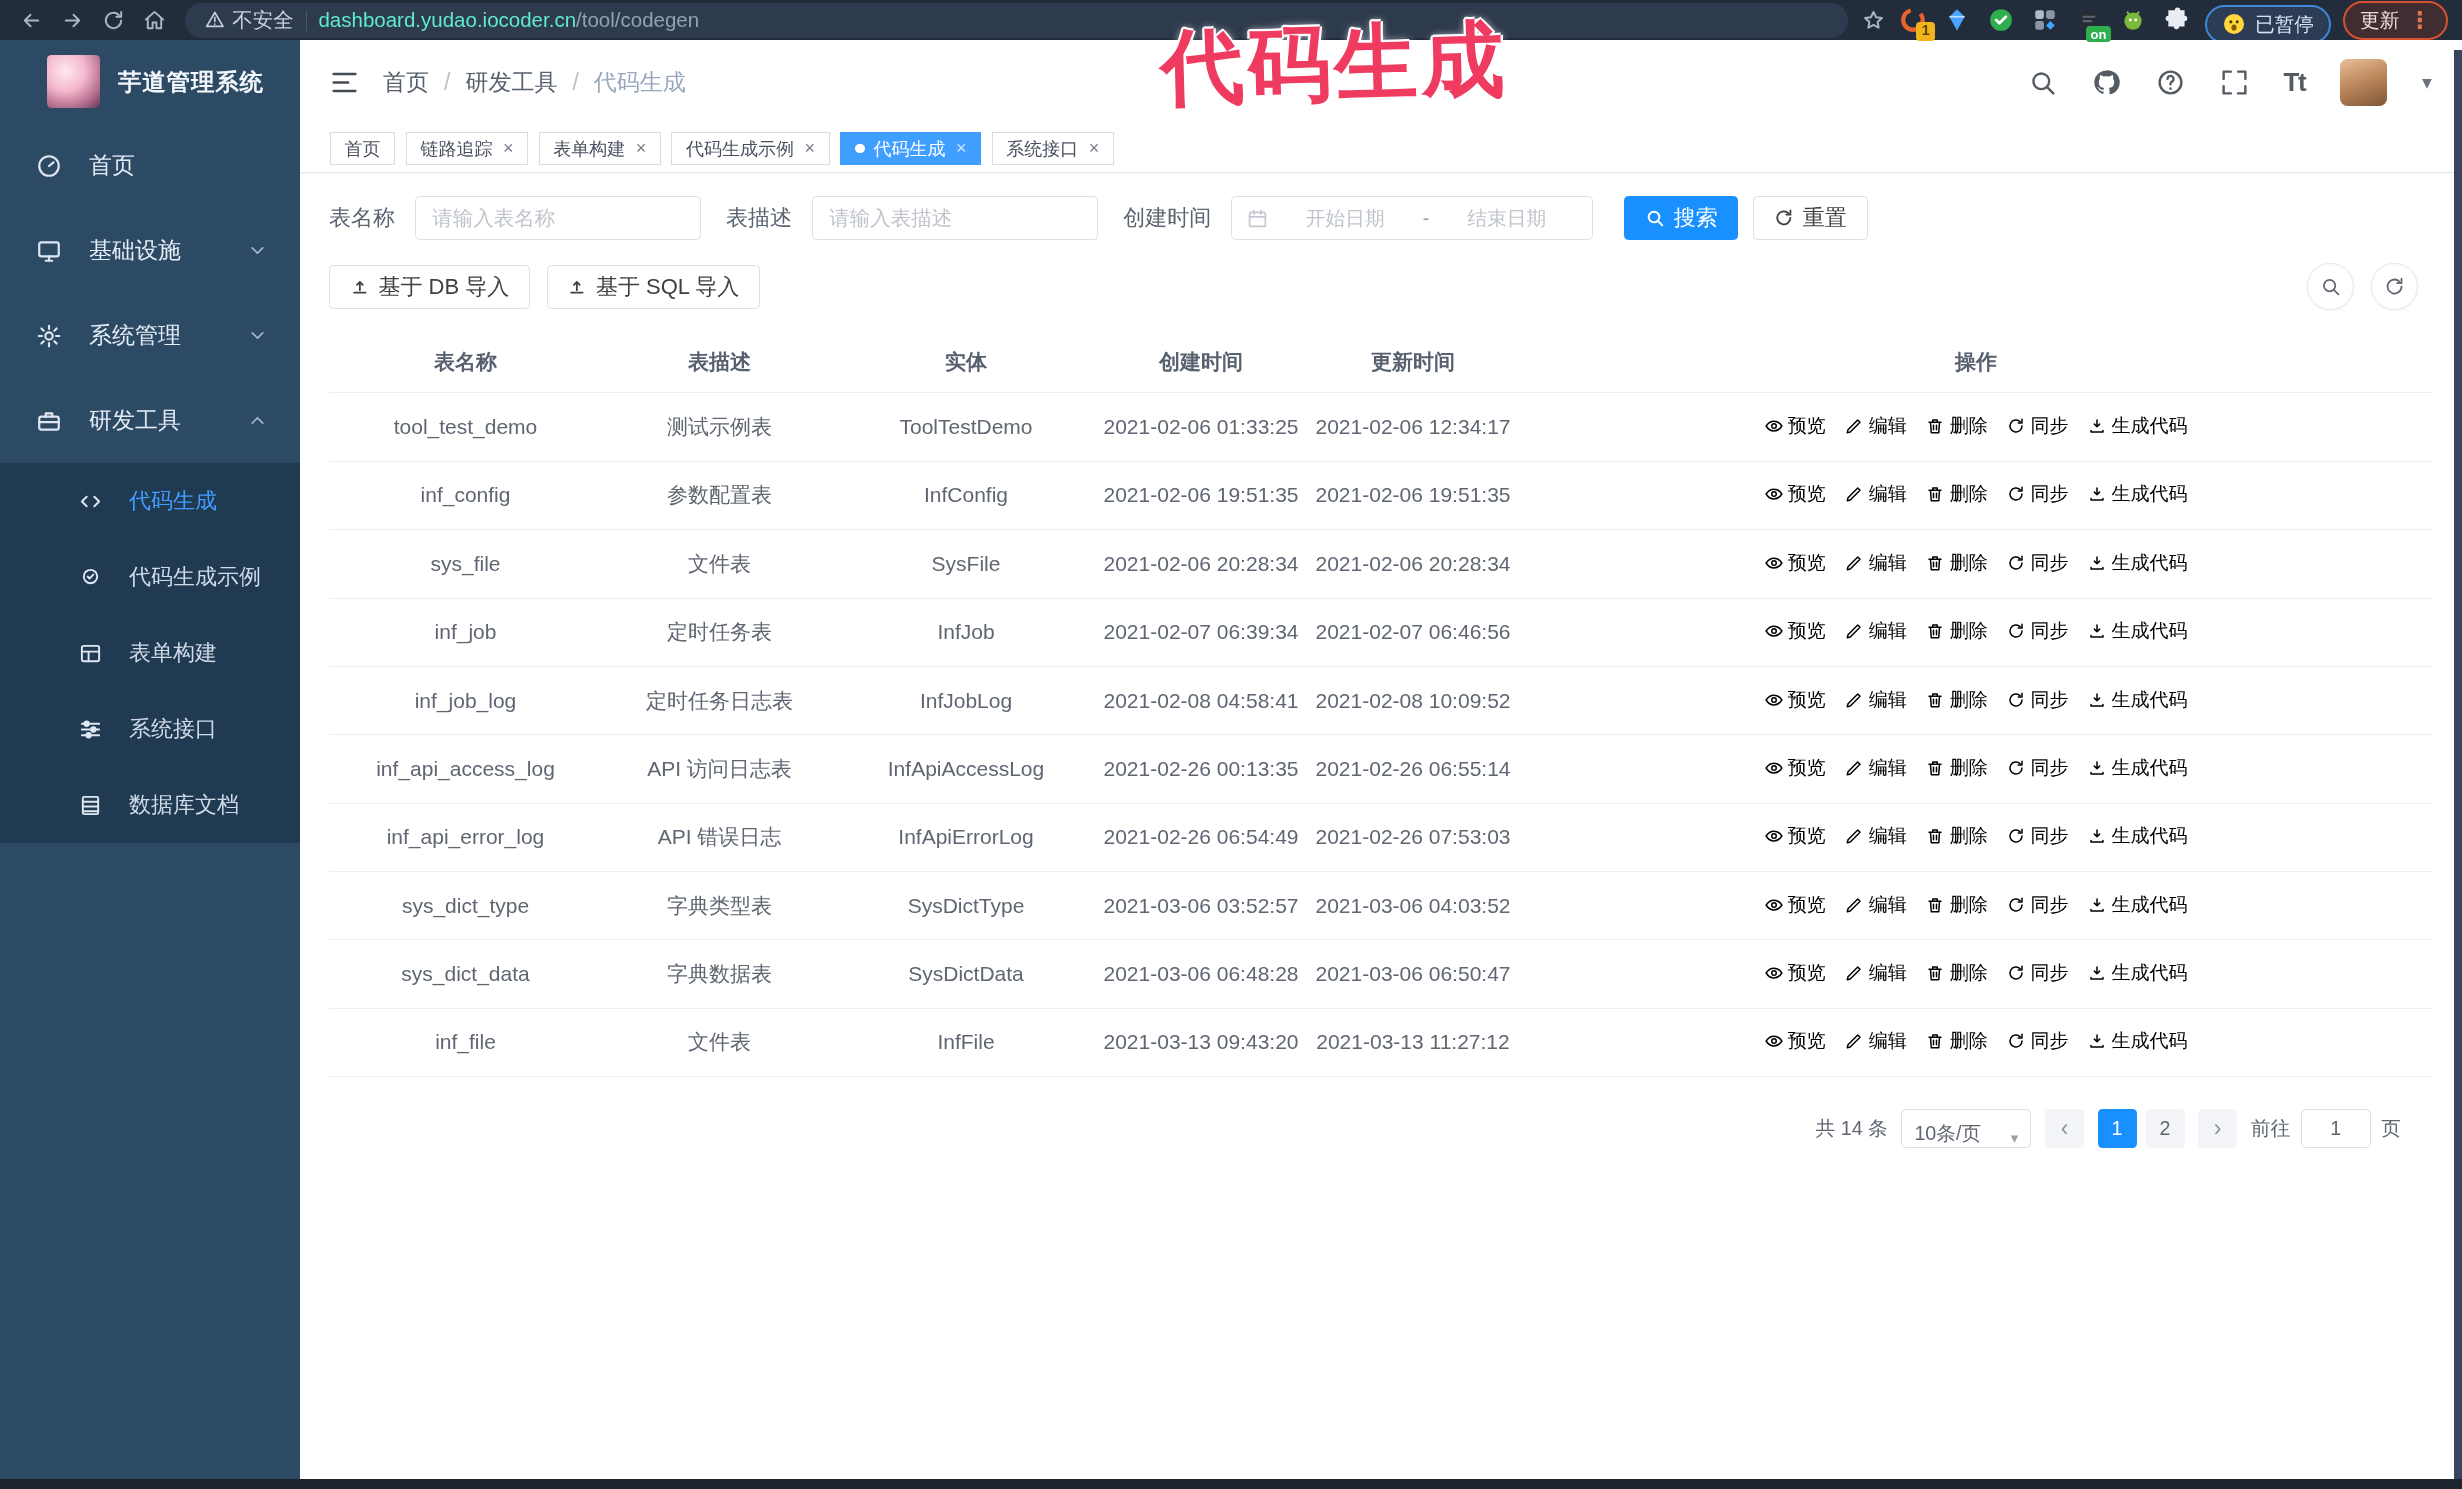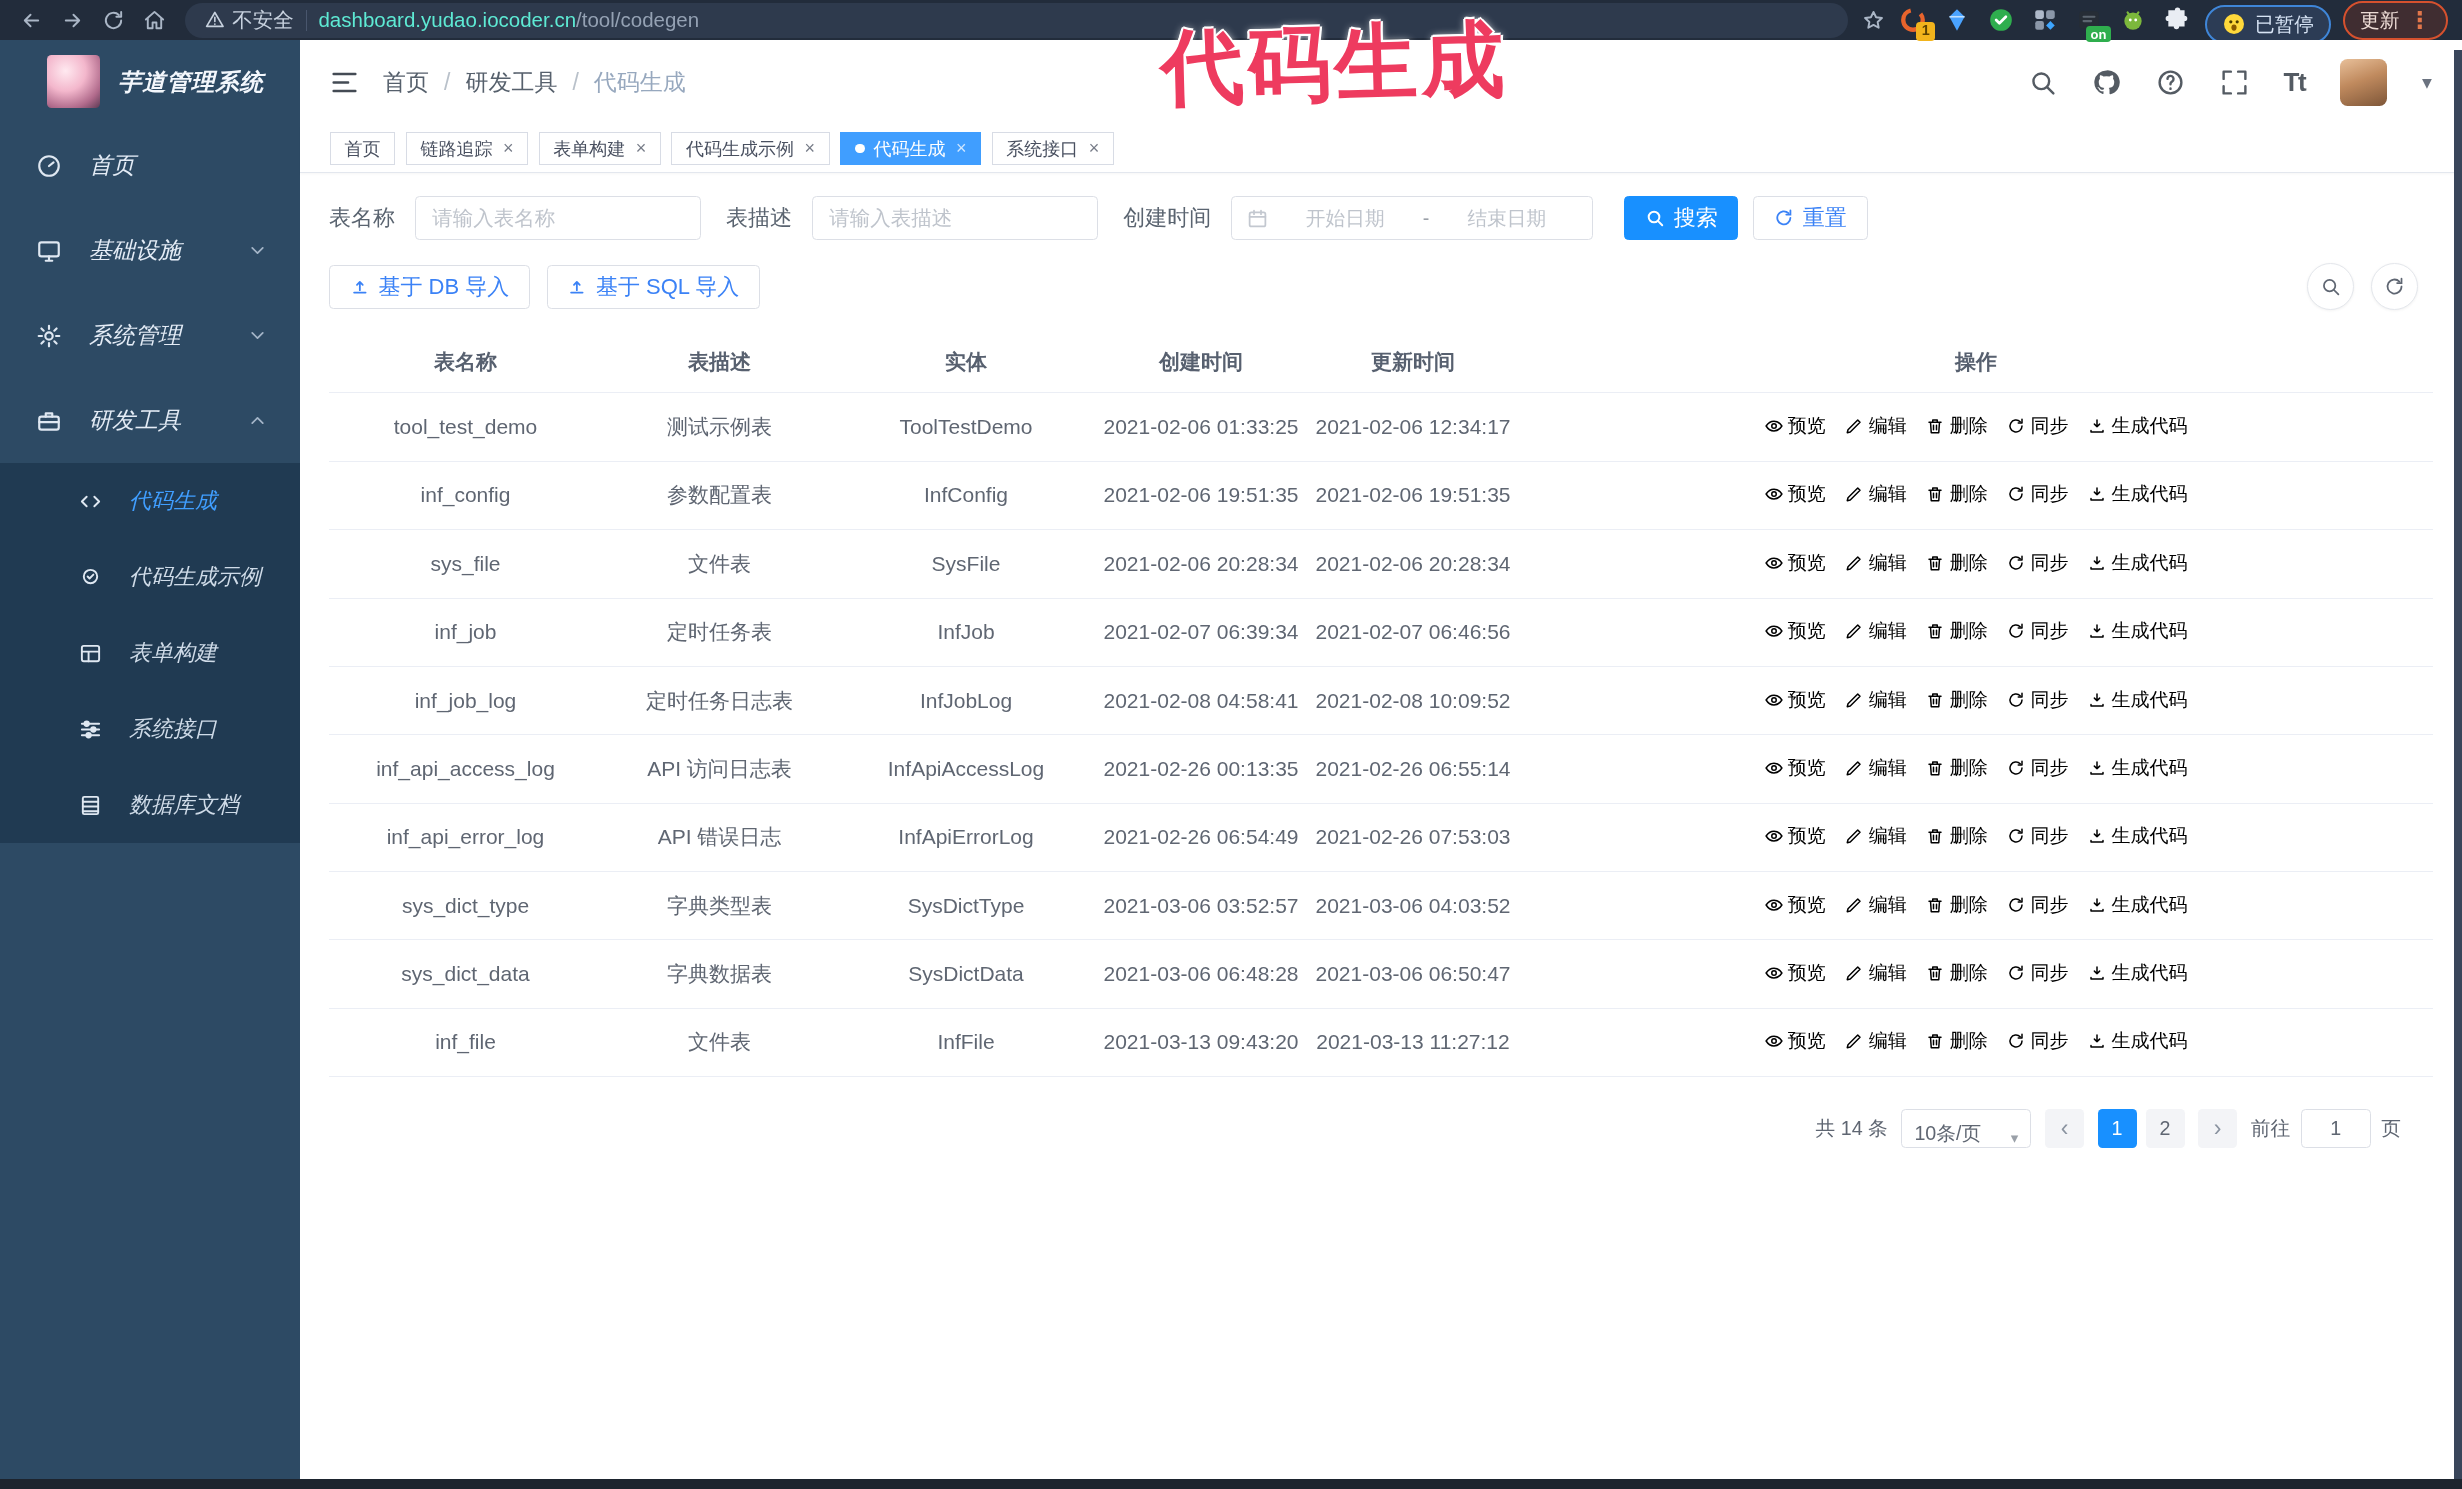--- a/index.html
+++ b/index.html
@@ -29,21 +29,21 @@
   .ext-on { position:absolute; right:-6px; bottom:-6px; background:#2fae4e; color:#fff; font-size:13px;
             font-weight:bold; border-radius:3.8px; padding:1.5px 4.5px; line-height:1; }
   .capsule { height:39px; border-radius:19.7px; display:flex; align-items:center; gap:9px; padding:0 15px; font-size:19.7px; }
   .capsule-paused { border:2.3px solid #3f86d8; background:#2c3c55; color:#d7e4f5;margin-top:8px; }
   .capsule-paused svg { width:24px; height:24px; }
   .capsule-update { border:2.3px solid #d6512e; background:#402d31; color:#ecdbd5; }
   .capsule-update .dots { color:#e2764a; font-size:23px; font-weight:bold; }
 
   
   .app { display:flex; height:1440px; }
-  .sidebar { width:300px; flex-shrink:0; background:var(--sidebar_bg,#2d4a64); color:#dfe8f2;font-style:italic; }
+  .sidebar { width:300px; flex-shrink:0; background:var(--sidebar_bg,#2d4a64); color:#dfe8f2; }
   .logo-row { height:83px; display:flex; align-items:center; gap:18px; padding-left:47px; }
   .logo-img { width:53px; height:53px; border-radius:4.5px; flex-shrink:0;
               background:radial-gradient(circle at 35% 30%, #ffe9f0 0%, #f3b7cc 40%, #b06a8b 75%, #5c3a54 100%); }
   .app-title { font-size:23.5px; font-weight:bold; color:#f3f7fc; letter-spacing:0.8px; }
   .menu-item { height:85px; display:flex; align-items:center; gap:24px; padding:0 32px 0 36px; font-size:23px; color:#e4ecf6; cursor:pointer; }
   .mi-icon { width:29px; color:#dfe8f2; }
   .mi-icon svg { width:26px; height:26px; }
   .chev { margin-left:auto; color:#a4b5c8; }
   .chev svg { width:21px; height:21px; }
   .submenu { background:var(--submenu_bg,#203a52); }
@@ -85,21 +85,21 @@
   .inp::placeholder { color:#bfc4cc; }
   .date-box { width:362px; height:44px; border:0.8px solid #dcdfe6; border-radius:4.5px; display:flex;
               align-items:center; padding:0 15px; gap:7.6px; color:#bfc4cc; font-size:19.7px; }
   .date-box svg { width:21px; height:21px; color:#c3c8d0; flex-shrink:0; }
   .date-part { flex:1; text-align:center; }
   .date-sep { color:#9aa0a8; }
   .btn { height:44px; border-radius:4.5px; padding:0 19.7px; display:inline-flex; align-items:center; gap:9px;
          font-size:22px; font-family:inherit; cursor:pointer; }
   .btn svg { width:19.7px; height:19.7px; }
   .btn-primary { background:var(--primary,#1890ff); border:0.8px solid var(--primary,#1890ff); color:#fff; margin-left:16.7px; }
-  .btn-plain { background:#fff; border:0.8px solid #dcdfe6; color:#3b82f6; }
+  .btn-plain { background:#fff; border:0.8px solid #dcdfe6; color:#404040; }
 
   .toolbar-row { margin-top:23px; display:flex; align-items:center; gap:16.7px; }
   .right-tools { margin-left:auto; display:flex; gap:16.7px; margin-right:15px; }
   .circle-btn { width:47px; height:47px; border-radius:50%; border:0.8px solid #e4e7ec; background:#fff;
                 color:#5f6672; display:flex; align-items:center; justify-content:center;
                 box-shadow:0 0.8px 3px rgba(0,0,0,.06); cursor:pointer; }
   .circle-btn svg { width:21px; height:21px; }
 
   table.grid { margin-top:21px; width:100%; border-collapse:collapse; table-layout:fixed;
                font-size:21px; color:#5f6672; }

